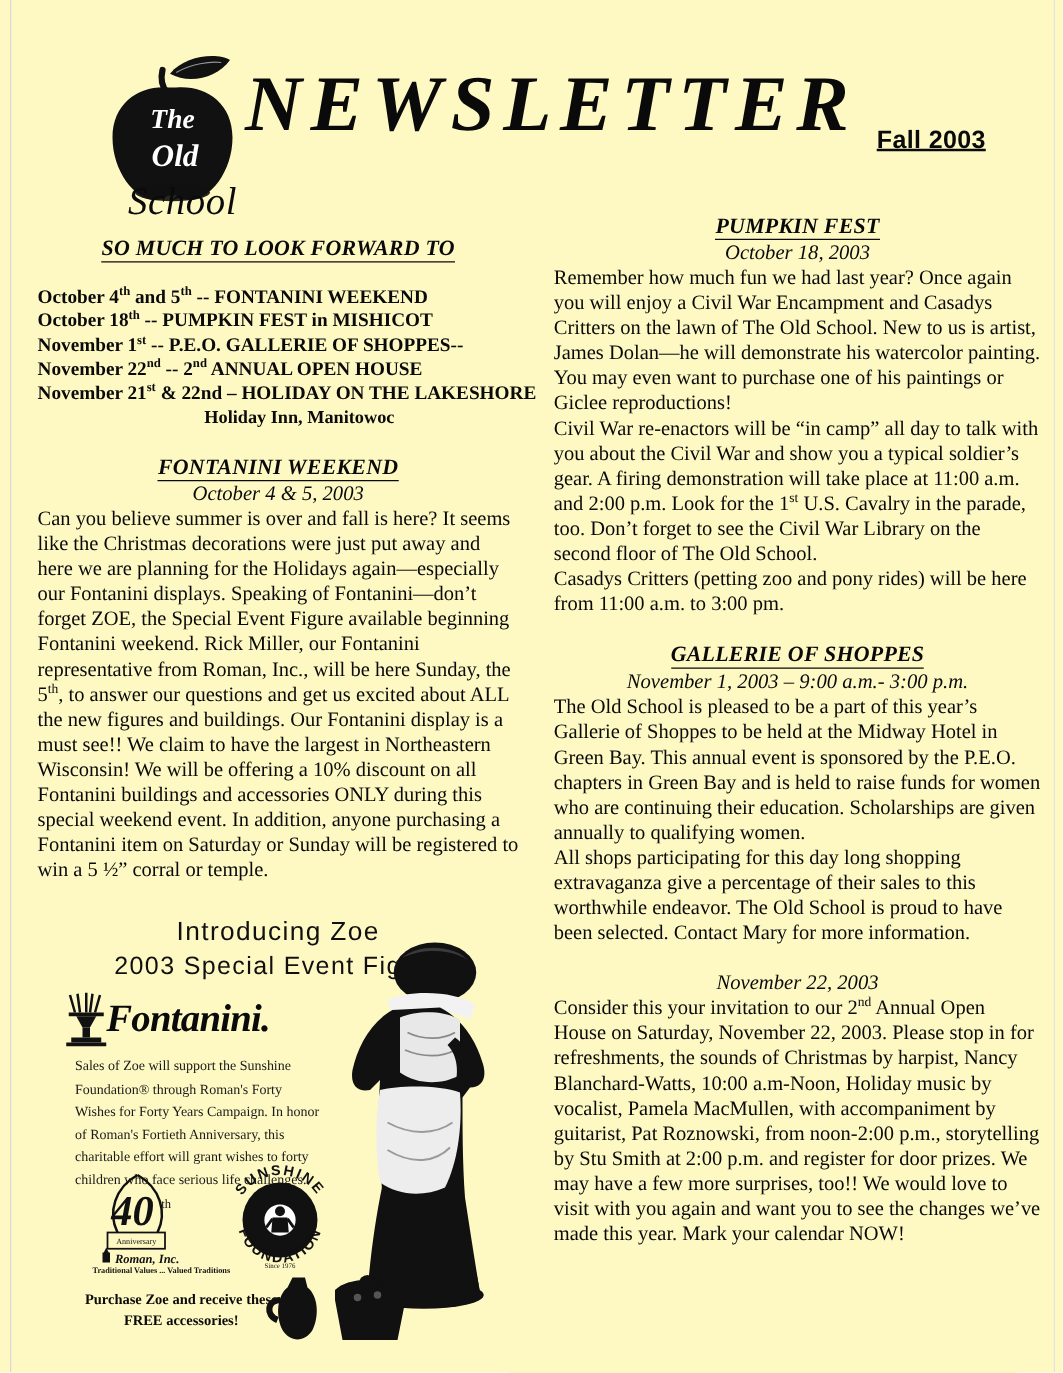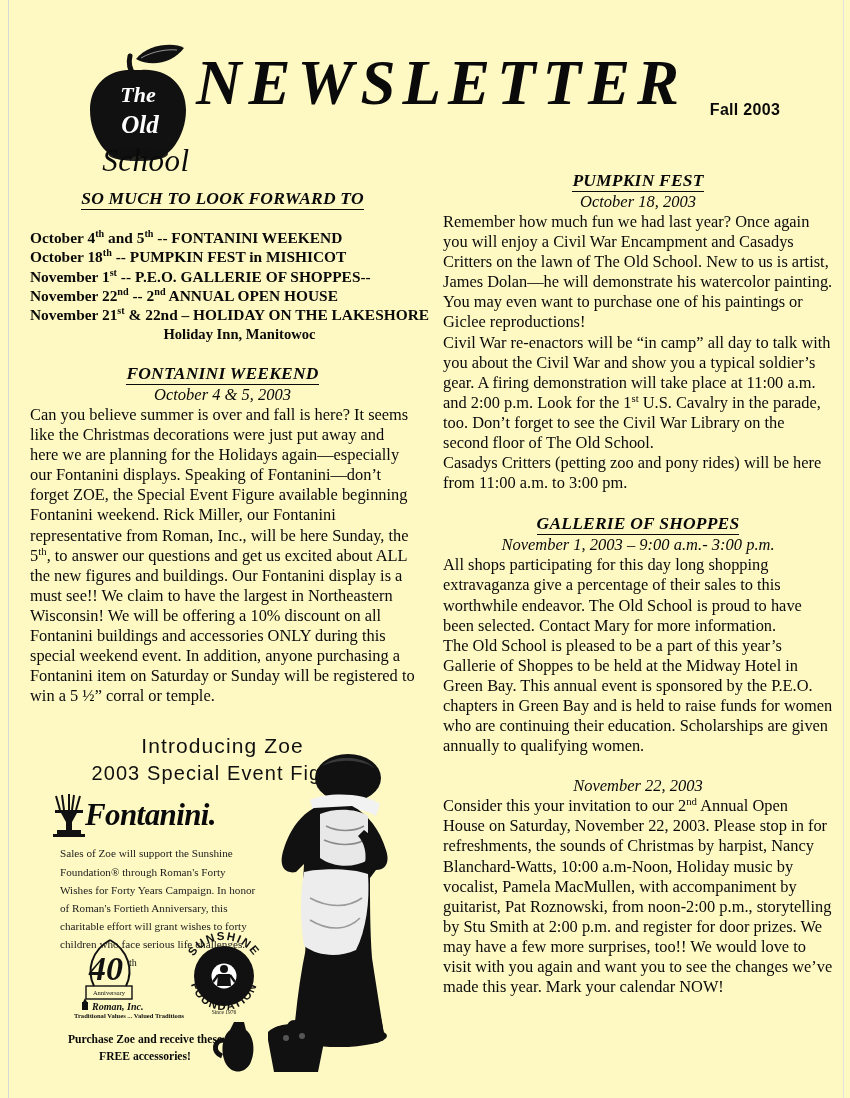--- a/index.html
+++ b/index.html
@@ -60,23 +60,24 @@
     letter-spacing: 7px;
     line-height: 1;
     font-style: italic;
   }
   .issue-date {
     position: absolute;
     left: 660px; top: 101px;
     width: 170px;
     text-align: center;
     font-family: "Liberation Sans", sans-serif;
-    font-size: 16px;
+    font-size: 20px;
     font-weight: bold;
     letter-spacing: 0.3px;
+    text-decoration: underline;
   }
 
   
   .col-left {
     position: absolute;
     left: 30px; top: 188px;
     width: 385px;
   }
   .col-right {
     position: absolute;
@@ -414,23 +415,23 @@
 
       <p class="body mt-para">Casadys Critters (petting zoo and pony rides) will be here from 11:00 a.m. to 3:00 pm.</p>
     </div>
 
     <div class="blk">
       <div class="sec-title">
         <span class="u">GALLERIE OF SHOPPES</span>
       </div>
       <div class="sec-sub">November 1, 2003 – 9:00 a.m.- 3:00 p.m.</div>
 
+      <p class="body mt-para">The Old School is pleased to be a part of this year’s Gallerie of  Shoppes to be held at the Midway Hotel in Green Bay.  This annual event is sponsored by the P.E.O. chapters in Green Bay and is held to raise funds for women who are continuing  their education.  Scholarships are given annually to qualifying women.</p>
+
       <p class="body mt-para">All shops participating for this day long shopping extravaganza give a percentage of their sales to this worthwhile endeavor.  The Old School is proud to have been selected.   Contact Mary for more information.</p>
-
-      <p class="body mt-para">The Old School is pleased to be a part of this year’s Gallerie of  Shoppes to be held at the Midway Hotel in Green Bay.  This annual event is sponsored by the P.E.O. chapters in Green Bay and is held to raise funds for women who are continuing  their education.  Scholarships are given annually to qualifying women.</p>
     </div>
 
     <div class="blk">
       <div class="sec-sub">November 22, 2003</div>
 
       <p class="body mt-para"><span>Consider this your invitation to our 2</span><sup>nd</sup><span> Annual Open House on Saturday, November 22, 2003.  Please stop in for refreshments, the sounds of Christmas by harpist, Nancy Blanchard-Watts, 10:00 a.m-Noon, Holiday music by vocalist, Pamela MacMullen, with accompaniment by guitarist, Pat Roznowski, from noon-2:00 p.m., storytelling by Stu Smith at 2:00 p.m. and register for door prizes.  We may have a few more surprises, too!!  We would love to visit with you again and want you to see the changes we’ve made this year.  Mark your calendar NOW!</span></p>
     </div>
   </div>
 
 </div>

